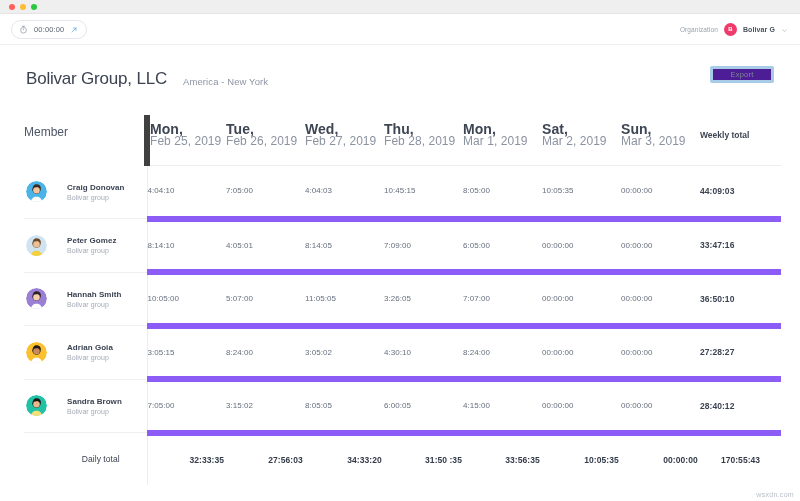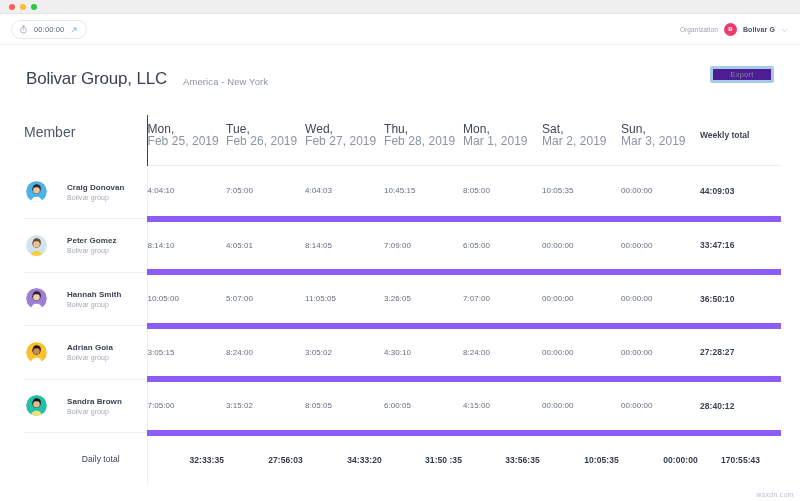--- a/index.html
+++ b/index.html
@@ -145,32 +145,32 @@
   col.c-day    { width: 79px; }
   col.c-total  { width: 81px; }
 
   thead th {
     padding: 0 0 10px 0;
     border-bottom: 1px solid #ededf0;
     height: 50px;
     vertical-align: bottom;
   }
   thead th.member-head {
-    font-size: 14px;
+    font-size: 12px;
     color: #4d5665;
     font-weight: 400;
     vertical-align: middle;
     padding-bottom: 16px;
-    border-right: 1px solid #404040;
+    border-right: 6px solid #404040;
     border-bottom: none;
   }
   .dow {
-    font-size: 12px;
+    font-size: 14px;
     color: #3e4654;
-    font-weight: normal;
+    font-weight: bold;
     line-height: 12px;
     letter-spacing: 0.05px;
   }
   .dmy {
     font-size: 12px;
     color: #8b93a1;
     font-weight: 400;
     line-height: 12px;
     letter-spacing: 0.05px;
   }

